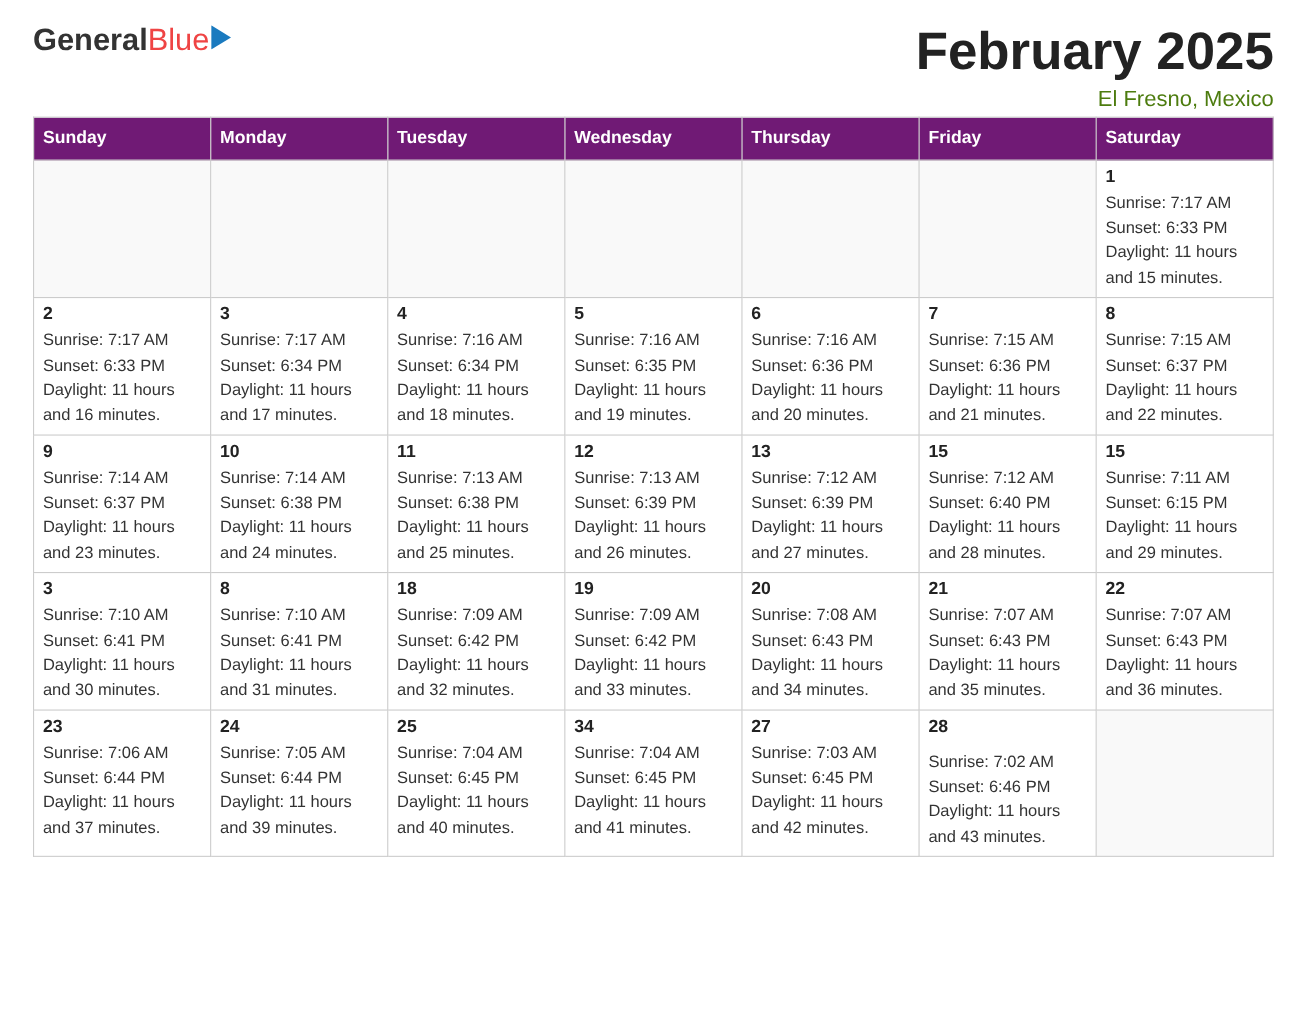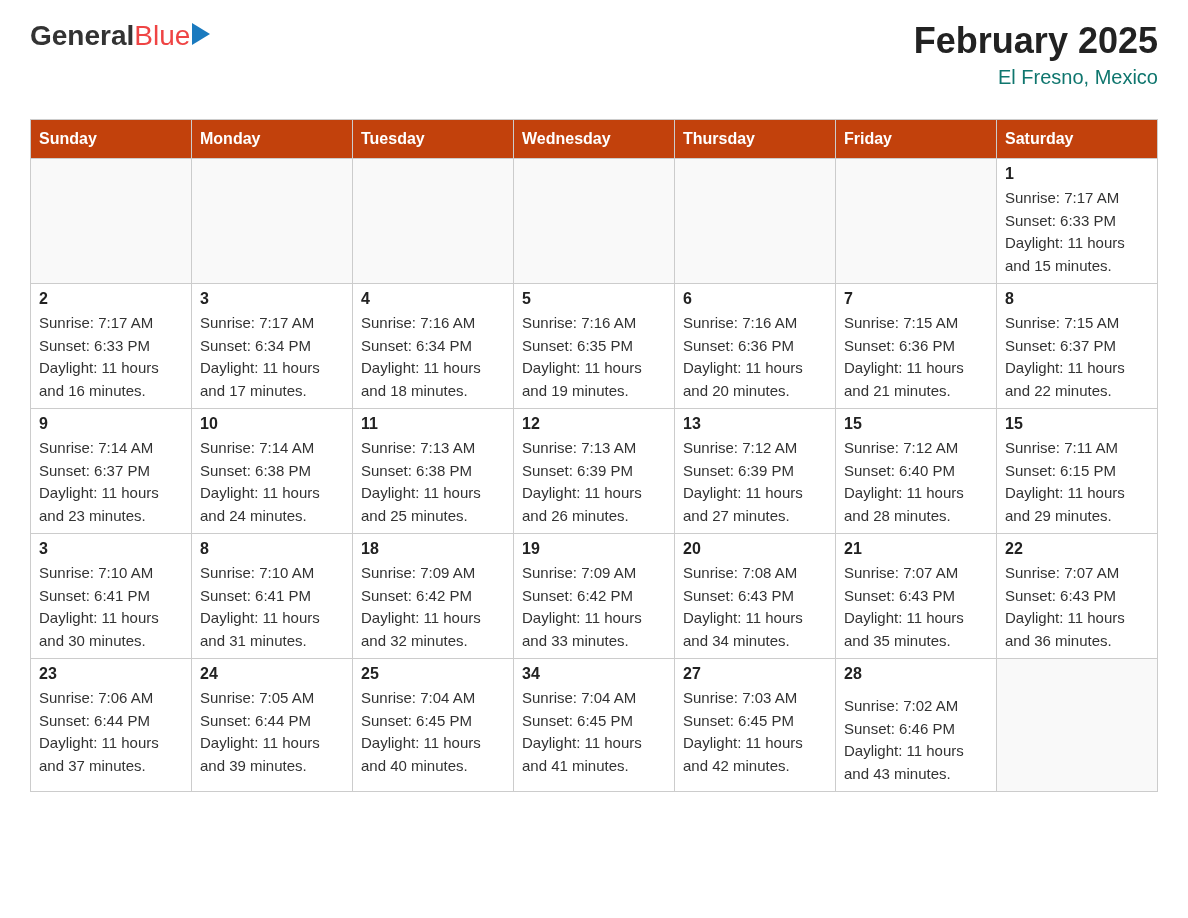--- a/index.html
+++ b/index.html
@@ -7,50 +7,50 @@
       font-family: Arial, sans-serif;
       background: #fff;
       padding: 20px 30px;
       width: 1188px;
       min-height: 918px;
     }
     .header {
       display: flex;
       justify-content: space-between;
       align-items: flex-start;
-      margin-bottom: 30px;
+      margin-bottom: 4px;
     }
     .logo-wrapper {
       display: flex;
       flex-direction: column;
     }
     .logo-line1 {
       display: flex;
       align-items: center;
     }
     .title-section {
       text-align: right;
     }
     .month-title {
-      font-size: 36px;
+      font-size: 48px;
       font-weight: bold;
       color: #222;
     }
     .location {
       font-size: 20px;
-      color: #0f766e;
+      color: #4d7c0f;
       margin-top: 4px;
     }
     .calendar {
       width: 100%;
       border-collapse: collapse;
       table-layout: fixed;
     }
     .calendar th {
-      background-color: #c2410c;
+      background-color: #701a75;
       color: #fff;
       font-size: 16px;
       font-weight: bold;
       padding: 10px 8px;
       text-align: left;
       border: 1px solid #ccc;
     }
     .calendar td {
       border: 1px solid #ccc;
       vertical-align: top;

